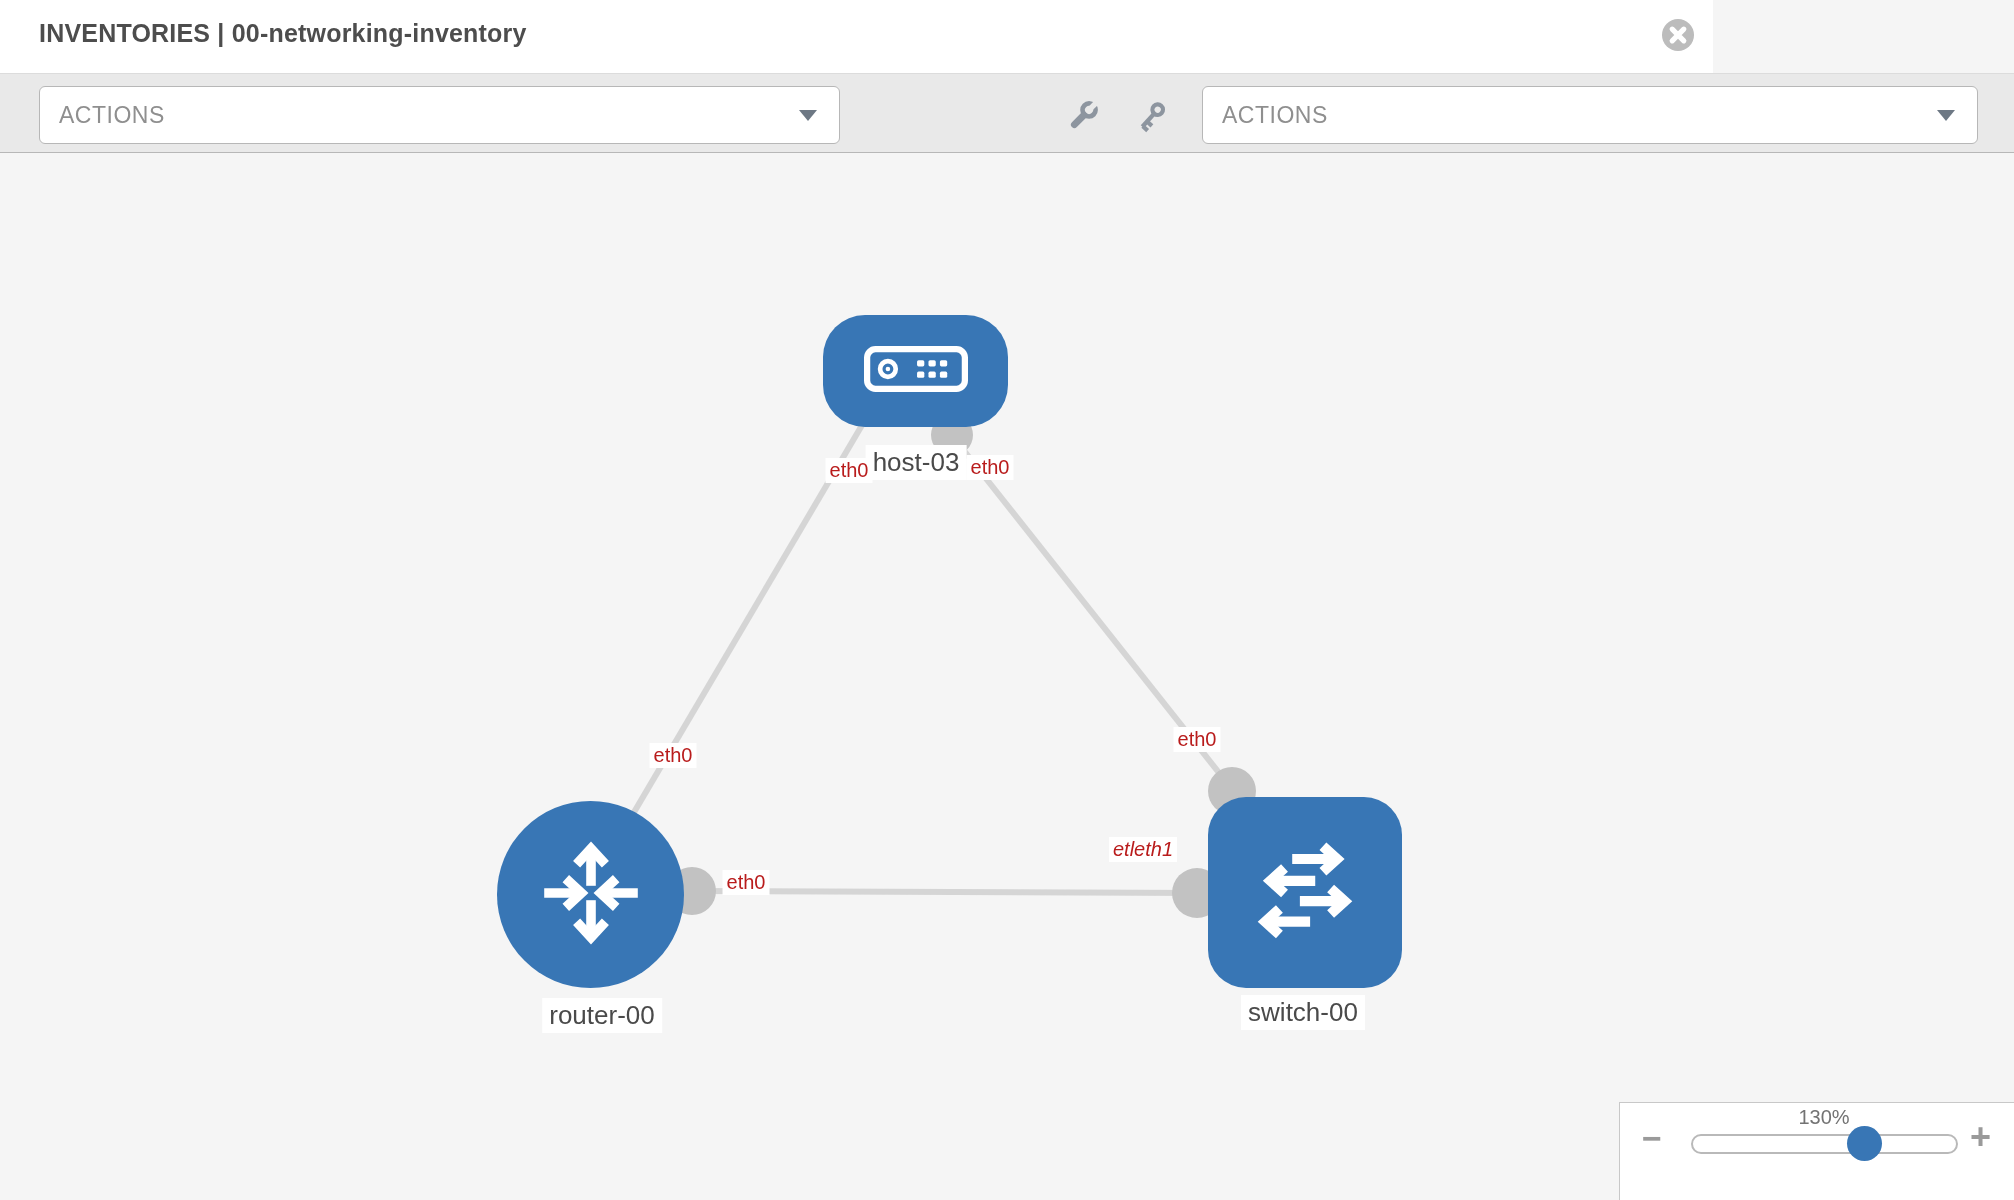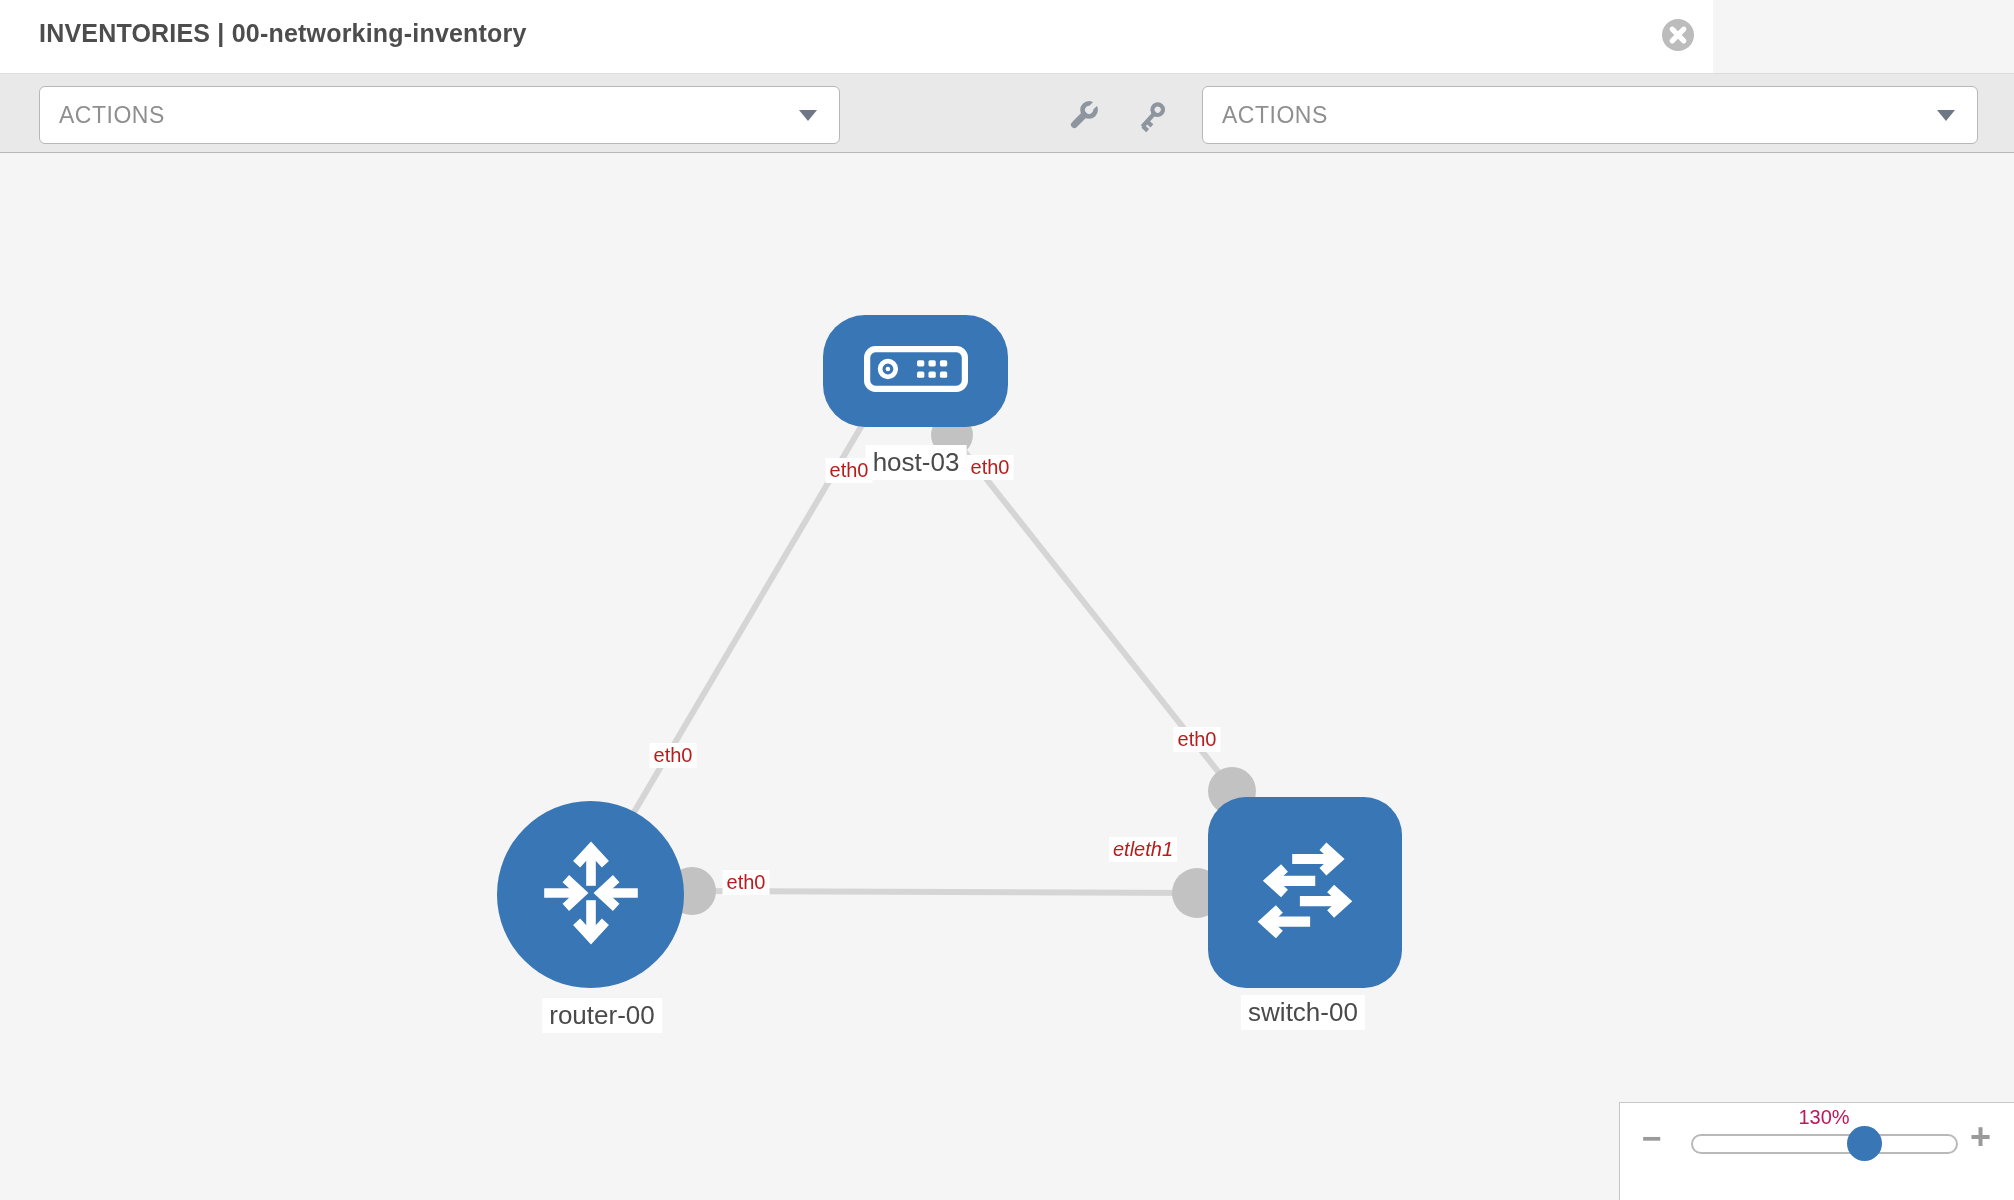--- a/index.html
+++ b/index.html
@@ -36,21 +36,21 @@
   .node-switch { left:1208px; top:644px; width:194px; height:191px; border-radius:38px; }
 
   .node-label { position:absolute; transform:translateX(-50%); background:#fff; color:#4a4a4a;
                 font-size:26px; padding:2px 7px; white-space:nowrap; }
   .iface-label { position:absolute; transform:translateX(-50%); background:#fff; color:#b91c1c;
                  font-size:20px; padding:1px 4px; white-space:nowrap; }
 
   
   .zoom-panel { position:absolute; right:0; bottom:0; width:395px; height:98px; background:#fff;
                 border-left:1px solid #c8c8c8; border-top:1px solid #c8c8c8; }
-  .zoom-value { position:absolute; left:204px; top:3px; transform:translateX(-50%); font-size:20px; color:#be185d; }
+  .zoom-value { position:absolute; left:204px; top:3px; transform:translateX(-50%); font-size:20px; color:#737373; }
   .zoom-minus { position:absolute; left:22px; top:18px; font-size:34px; font-weight:bold; color:#9a9a9a; cursor:pointer; line-height:1; }
   .zoom-plus  { position:absolute; left:350px; top:16px; font-size:36px; font-weight:bold; color:#9a9a9a; cursor:pointer; line-height:1; }
   .zoom-track { position:absolute; left:71px; top:31px; width:267px; height:20px; background:#fff;
                 border:2px solid #b9b9b9; border-radius:11px; cursor:pointer; }
   .zoom-thumb { position:absolute; left:227px; top:23px; width:35px; height:35px; border-radius:50%;
                 background:#3876b5; cursor:grab; }
 </style>
 </head>
 <body>
 

